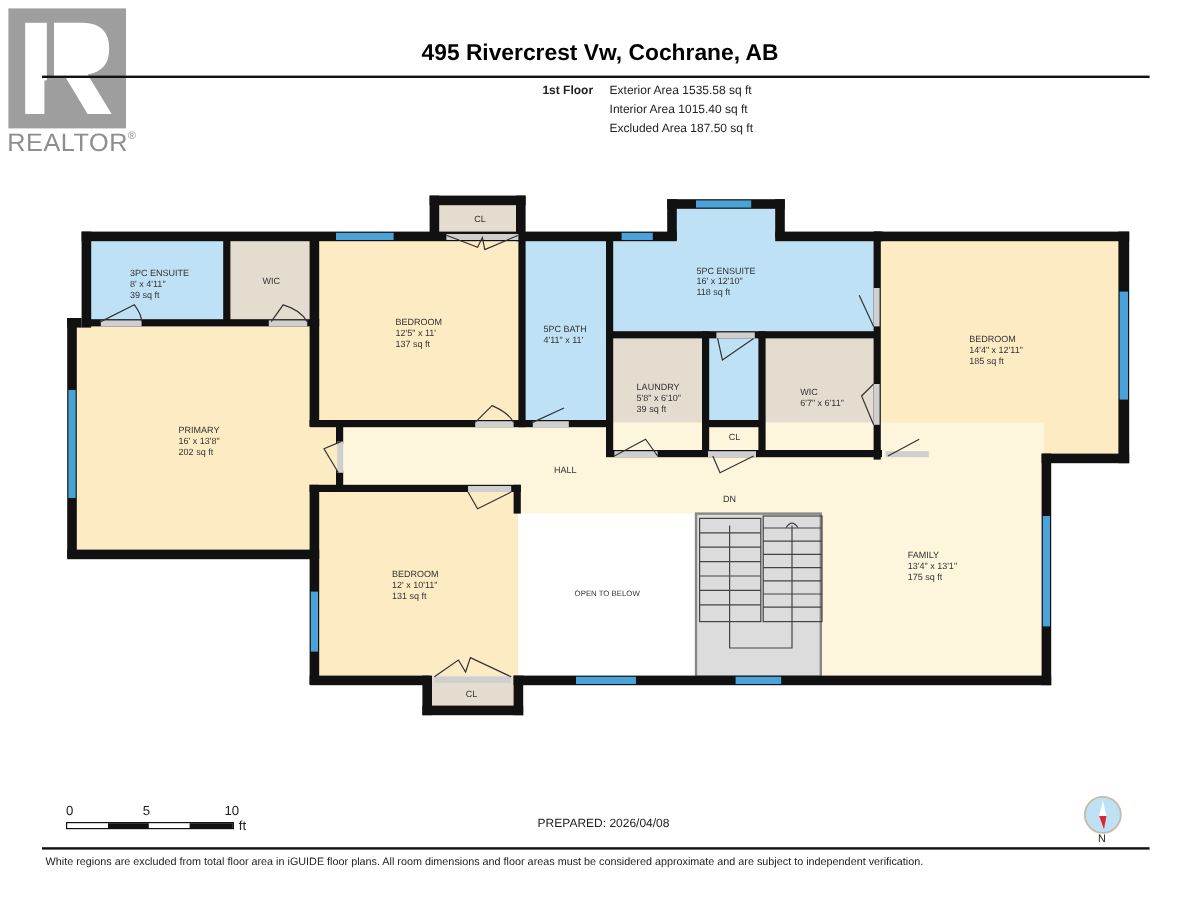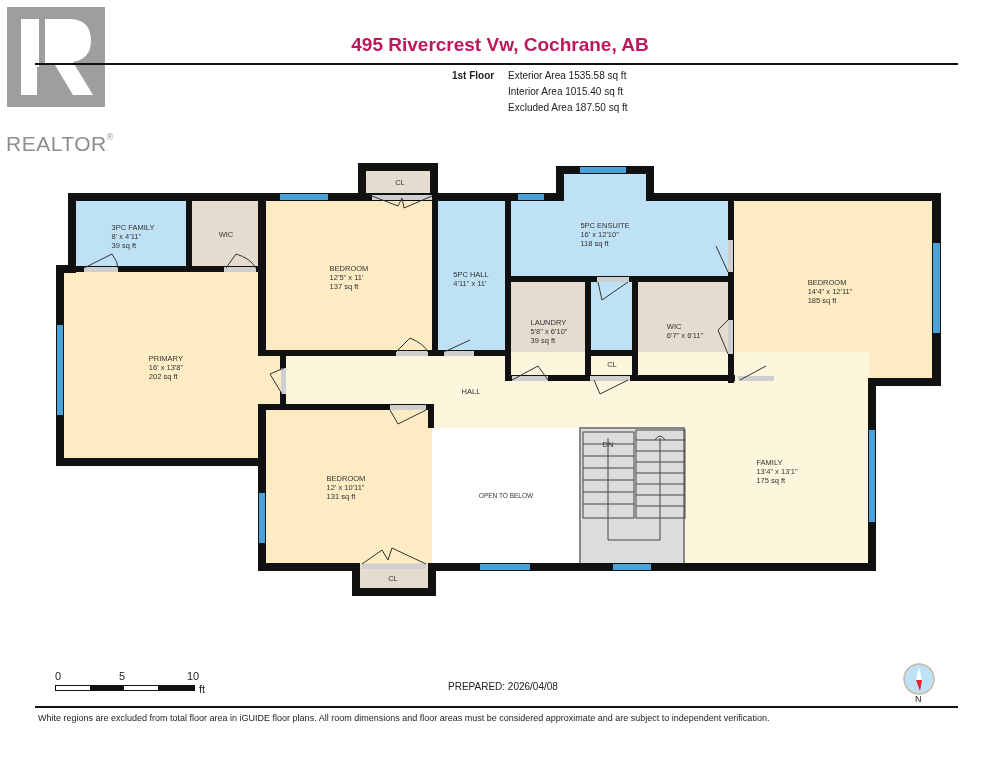--- a/index.html
+++ b/index.html
@@ -1,21 +1,21 @@
 <!DOCTYPE html>
 <html><head>
 <meta charset="utf-8">
 <style>
   html, body { margin:0; padding:0; background:#ffffff; }
   body { width:993px; height:768px; position:relative; overflow:hidden; font-family:"Liberation Sans", sans-serif; color:#222; }
   .abs { position:absolute; }
   #logo { left:7px; top:7px; width:98px; height:100px; background:#9e9e9e; }
-  #logo-text { left:6px; top:108px; font-size:21px; color:#8e8e8e; letter-spacing:0.5px;margin-top:24px; }
+  #logo-text { left:6px; top:108px; font-size:21px; color:#8e8e8e; letter-spacing:0.5px; }
   #logo-text sup { font-size:9px; vertical-align:top; }
-  #title { left:330px; top:34px; width:340px; text-align:center; font-size:19px; font-weight:bold; color:#be185d; }
+  #title { left:330px; top:34px; width:340px; text-align:center; font-size:19px; font-weight:bold; color:#000000; }
   #title-rule { left:35px; top:63px; width:923px; height:2px; background:#111; }
   #floor-label { left:452px; top:70px; font-size:10px; font-weight:bold; }
   .area-line { left:508px; font-size:10px; color:#222; }
   #plan { left:0; top:0; }
   .room-label { position:absolute; text-align:left; font-size:7.5px; line-height:9px; color:#333; transform:translateX(-50%); white-space:nowrap; }
   #scale { left:55px; top:670px; }
   #scale .tick { position:absolute; top:0; font-size:11px; }
   #scale-bar { position:absolute; left:0; top:15px; width:138px; height:4px; border:1px solid #111; }
   #scale-ft { position:absolute; left:144px; top:13px; font-size:11px; }
   #prepared { left:448px; top:681px; font-size:10px; }
@@ -171,37 +171,37 @@
     <path d="M512 380 L538 366 L548 380"></path>
     <path d="M594 380 L600 394 L628 380"></path>
     <path d="M740 380 L766 366"></path>
     <path d="M390 410 L398 424 L426 410"></path>
     <path d="M362 564 L382 550 L388 560 L392 548 L426 564"></path>
   </g>
 </svg>
 
 
 <div class="room-label" style="left:133px;top:223px">
-      <div>3PC FAMILY</div>
+      <div>3PC ENSUITE</div>
       <div>8' x 4'11"</div>
       <div>39 sq ft</div>
     </div>
 <div class="room-label" style="left:226px;top:230px">
       <div>WIC</div>
     </div>
 <div class="room-label" style="left:349px;top:264px">
       <div>BEDROOM</div>
       <div>12'5" x 11'</div>
       <div>137 sq ft</div>
     </div>
 <div class="room-label" style="left:400px;top:178px">
       <div>CL</div>
     </div>
 <div class="room-label" style="left:471px;top:270px">
-      <div>5PC HALL</div>
+      <div>5PC BATH</div>
       <div>4'11" x 11'</div>
     </div>
 <div class="room-label" style="left:605px;top:221px">
       <div>5PC ENSUITE</div>
       <div>16' x 12'10"</div>
       <div>118 sq ft</div>
     </div>
 <div class="room-label" style="left:830px;top:278px">
       <div>BEDROOM</div>
       <div>14'4" x 12'11"</div>
@@ -231,21 +231,21 @@
       <div>BEDROOM</div>
       <div>12' x 10'11"</div>
       <div>131 sq ft</div>
     </div>
 <div class="room-label" style="left:393px;top:574px">
       <div>CL</div>
     </div>
 <div class="room-label" style="left:506px;top:491px;font-size:6.5px">
       <div>OPEN TO BELOW</div>
     </div>
-<div class="room-label" style="left:608px;top:440px">
+<div class="room-label" style="left:608px;top:411px">
       <div>DN</div>
     </div>
 <div class="room-label" style="left:777px;top:458px">
       <div>FAMILY</div>
       <div>13'4" x 13'1"</div>
       <div>175 sq ft</div>
     </div>
 </div>
 
 <div id="scale" class="abs">

